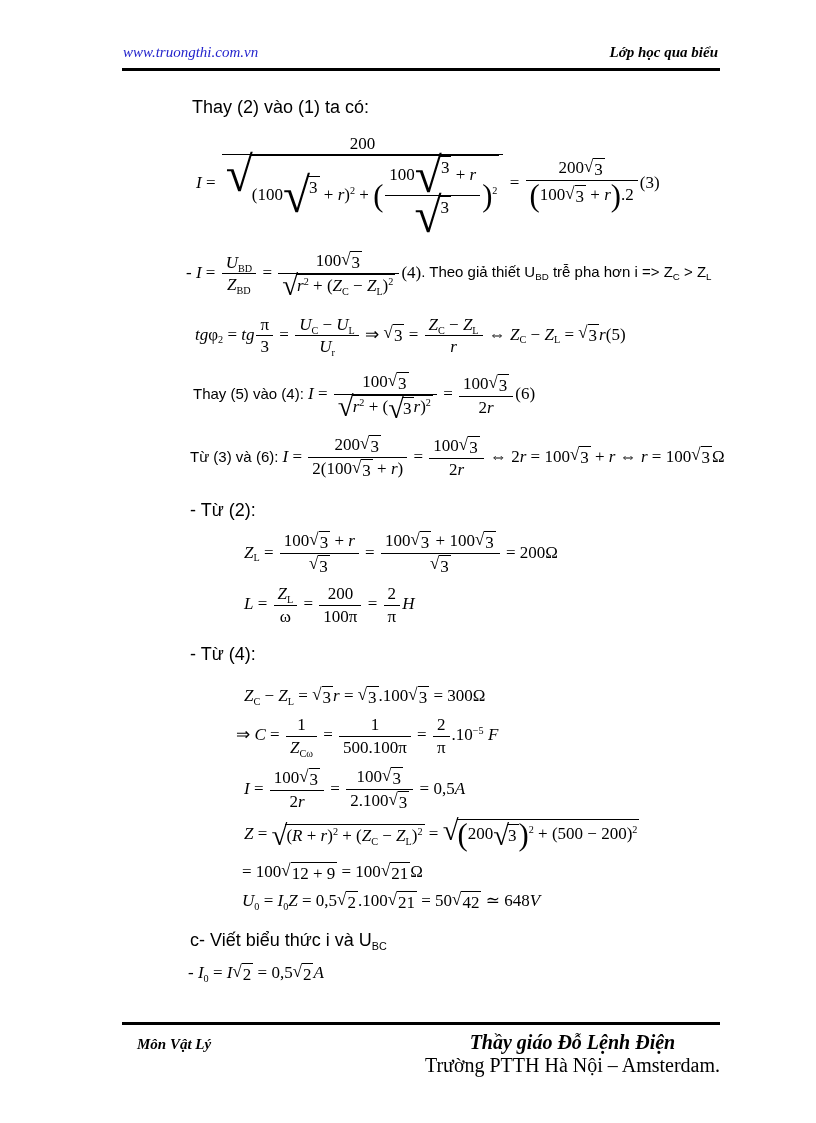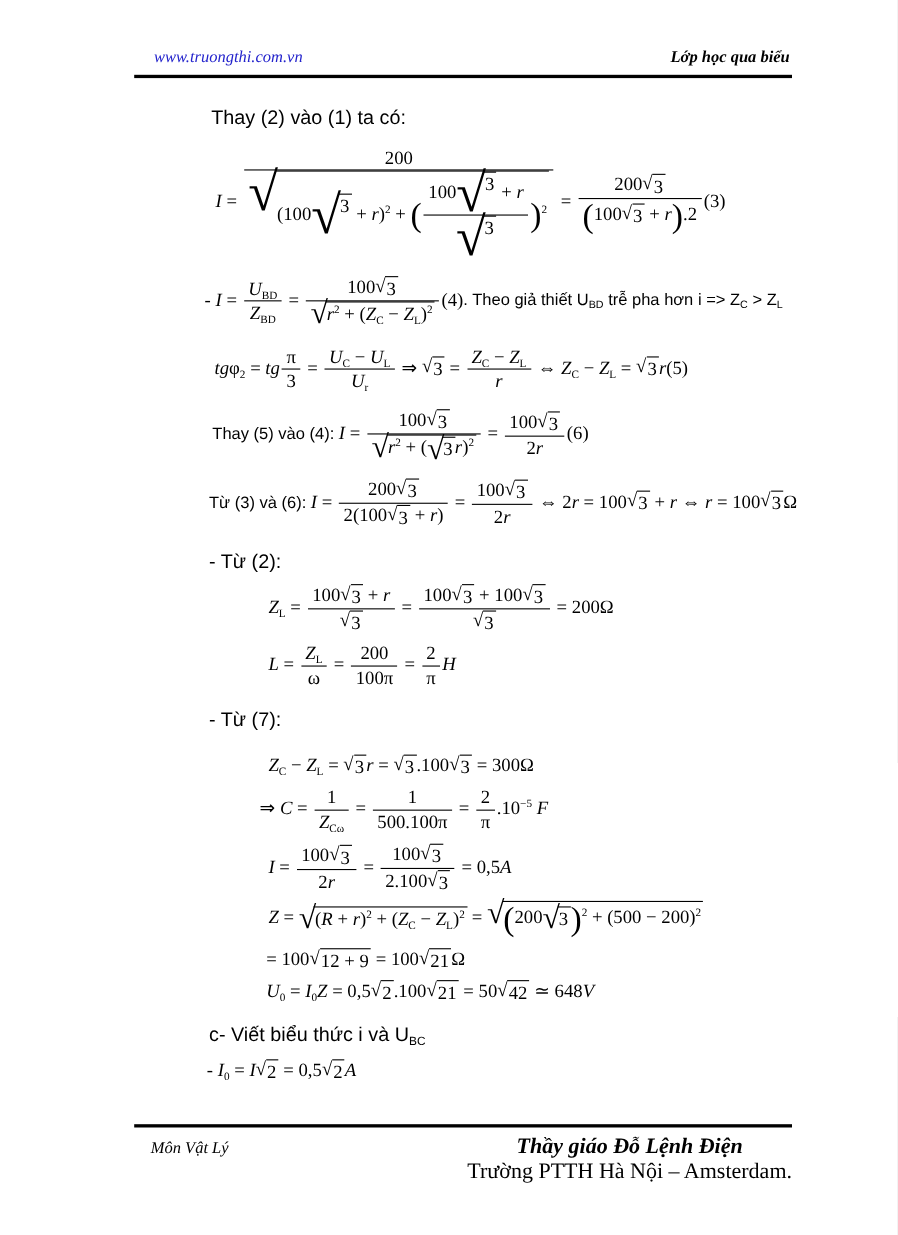--- a/index.html
+++ b/index.html
@@ -1,28 +1,28 @@
 <!DOCTYPE html>
 <html lang="vi"><head>
 <meta charset="utf-8">
 <style>
   html,body{margin:0;padding:0;background:#e8e8e8;}
   .page{position:relative;width:816px;height:1123px;margin:0 auto;background:#ffffff;
         color:#000;font-family:"Liberation Serif",serif;overflow:hidden;}
 
   
-  .hdr{position:absolute;top:44px;left:140px;right:98px;display:flex;
+  .hdr{position:absolute;top:44px;left:123px;right:98px;display:flex;
        justify-content:space-between;align-items:baseline;font-size:15px;}
   .site{font-style:italic;color:#2323cc;}
   .tagline{font-style:italic;font-weight:bold;}
   .rule{position:absolute;left:122px;right:96px;height:3px;background:#000;}
   .rule-top{top:68px;}
   .rule-bot{top:1022px;}
   .ftr-left{position:absolute;top:1036px;left:137px;font-size:15px;
-            font-weight:normal;font-style:italic;}
+            font-weight:bold;font-style:italic;}
   .ftr-right{position:absolute;top:1031px;right:96px;text-align:center;font-size:20px;}
   .ftr-right .teacher{font-weight:bold;font-style:italic;display:block;}
   .ftr-right .school{display:block;}
 
   
   .content{position:absolute;top:72px;left:0;width:100%;}
   .ln{font-size:17px;line-height:1.25;white-space:nowrap;}
   .tl{font-family:"Liberation Sans",sans-serif;font-size:18px;}
   .tx{font-family:"Liberation Sans",sans-serif;font-style:normal;font-size:15px;}
 
@@ -127,21 +127,21 @@
               <span class="r">√</span>
               <span class="v">3</span>
             </span> + 100<span class="s">
               <span class="r">√</span>
               <span class="v">3</span>
             </span></span><span class="d"><span class="s">
               <span class="r">√</span>
               <span class="v">3</span>
             </span></span></span> = 200Ω</div>
     <div class="ln" style="margin:6px 0 0 244px"><i>L</i> = <span class="f"><span class="n"><i>Z</i><sub>L</sub></span><span class="d">ω</span></span> = <span class="f"><span class="n">200</span><span class="d">100π</span></span> = <span class="f"><span class="n">2</span><span class="d">π</span></span><i>H</i></div>
-    <div class="ln tl" style="margin:16px 0 0 190px">- Từ (7):</div>
+    <div class="ln tl" style="margin:16px 0 0 190px">- Từ (4):</div>
     <div class="ln" style="margin:20px 0 0 244px"><i>Z</i><sub>C</sub> − <i>Z</i><sub>L</sub> = <span class="s">
           <span class="r">√</span>
           <span class="v">3</span>
         </span><i>r</i> = <span class="s">
           <span class="r">√</span>
           <span class="v">3</span>
         </span>.100<span class="s">
           <span class="r">√</span>
           <span class="v">3</span>
         </span> = 300Ω</div>

